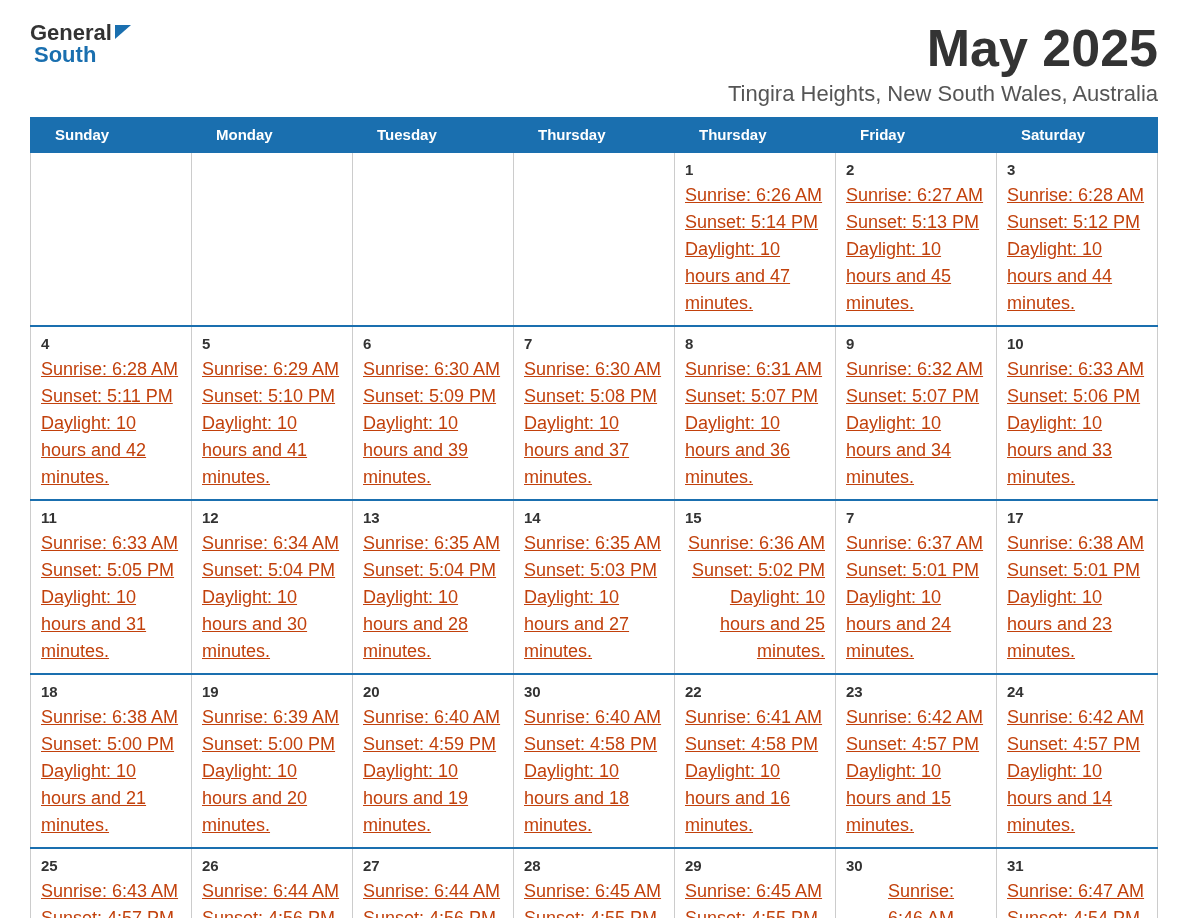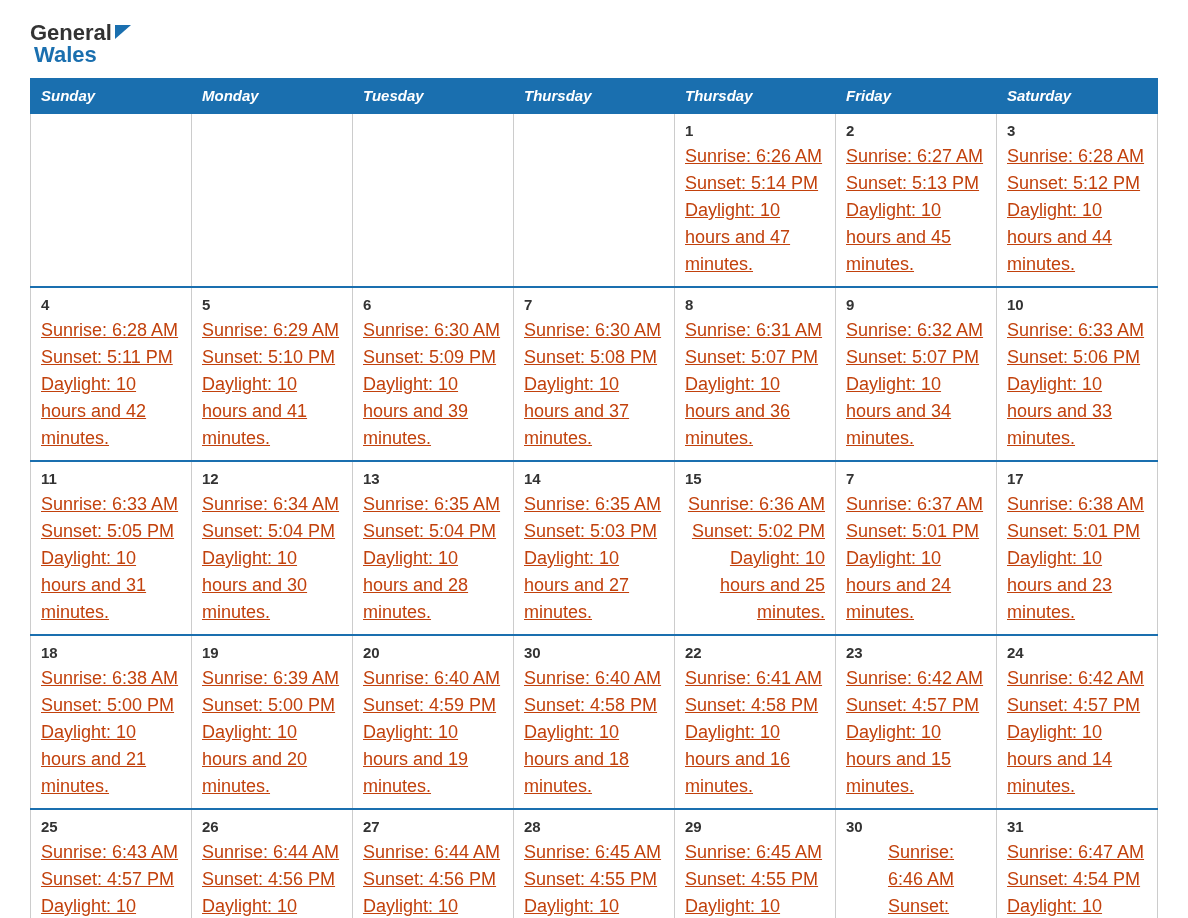--- a/index.html
+++ b/index.html
@@ -32,24 +32,23 @@
     .calendar {
       width: 100%;
       border-collapse: collapse;
       margin-top: 10px;
     }
     .calendar th {
       background-color: #1a6faf;
       color: #fff;
       font-size: 15px;
       font-weight: bold;
-      padding: 8px 10px;
+      padding: 8px 24px;
       text-align: left;
       border: 1px solid #1a6faf;
-      font-style: italic;
     }
     .calendar td {
       vertical-align: top;
       padding: 8px 10px;
       border: 1px solid #ccc;
       width: 14.28%;
       min-height: 110px;
       font-size: 13px;
       color: #333;
     }
@@ -94,22 +93,26 @@
   <div class="logo-wrapper">
     <div class="logo-line1">
       <span style="font-size:22px;font-weight:bold;color:#333;">General</span>
       <span style="display:inline-block;margin-left:3px;margin-top:2px;">
         <svg width="16" height="14" viewBox="0 0 16 14">
           <polygon points="0,0 16,0 0,14" fill="#1a6faf"></polygon>
         </svg>
       </span>
     </div>
     <div class="logo-line2">
-      <span style="font-size:22px;font-weight:bold;color:#1a6faf;">Wales</span>
+      <span style="font-size:22px;font-weight:bold;color:#1a6faf;">South</span>
     </div>
+  </div>
+  <div class="title-area">
+    <div class="month-title">May 2025</div>
+    <div class="location-title">Tingira Heights, New South Wales, Australia</div>
   </div>
 </div>
 
 <table class="calendar">
   <thead>
     <tr>
     <th>Sunday</th>
         <th>Monday</th>
         <th>Tuesday</th>
         <th>Thursday</th>

